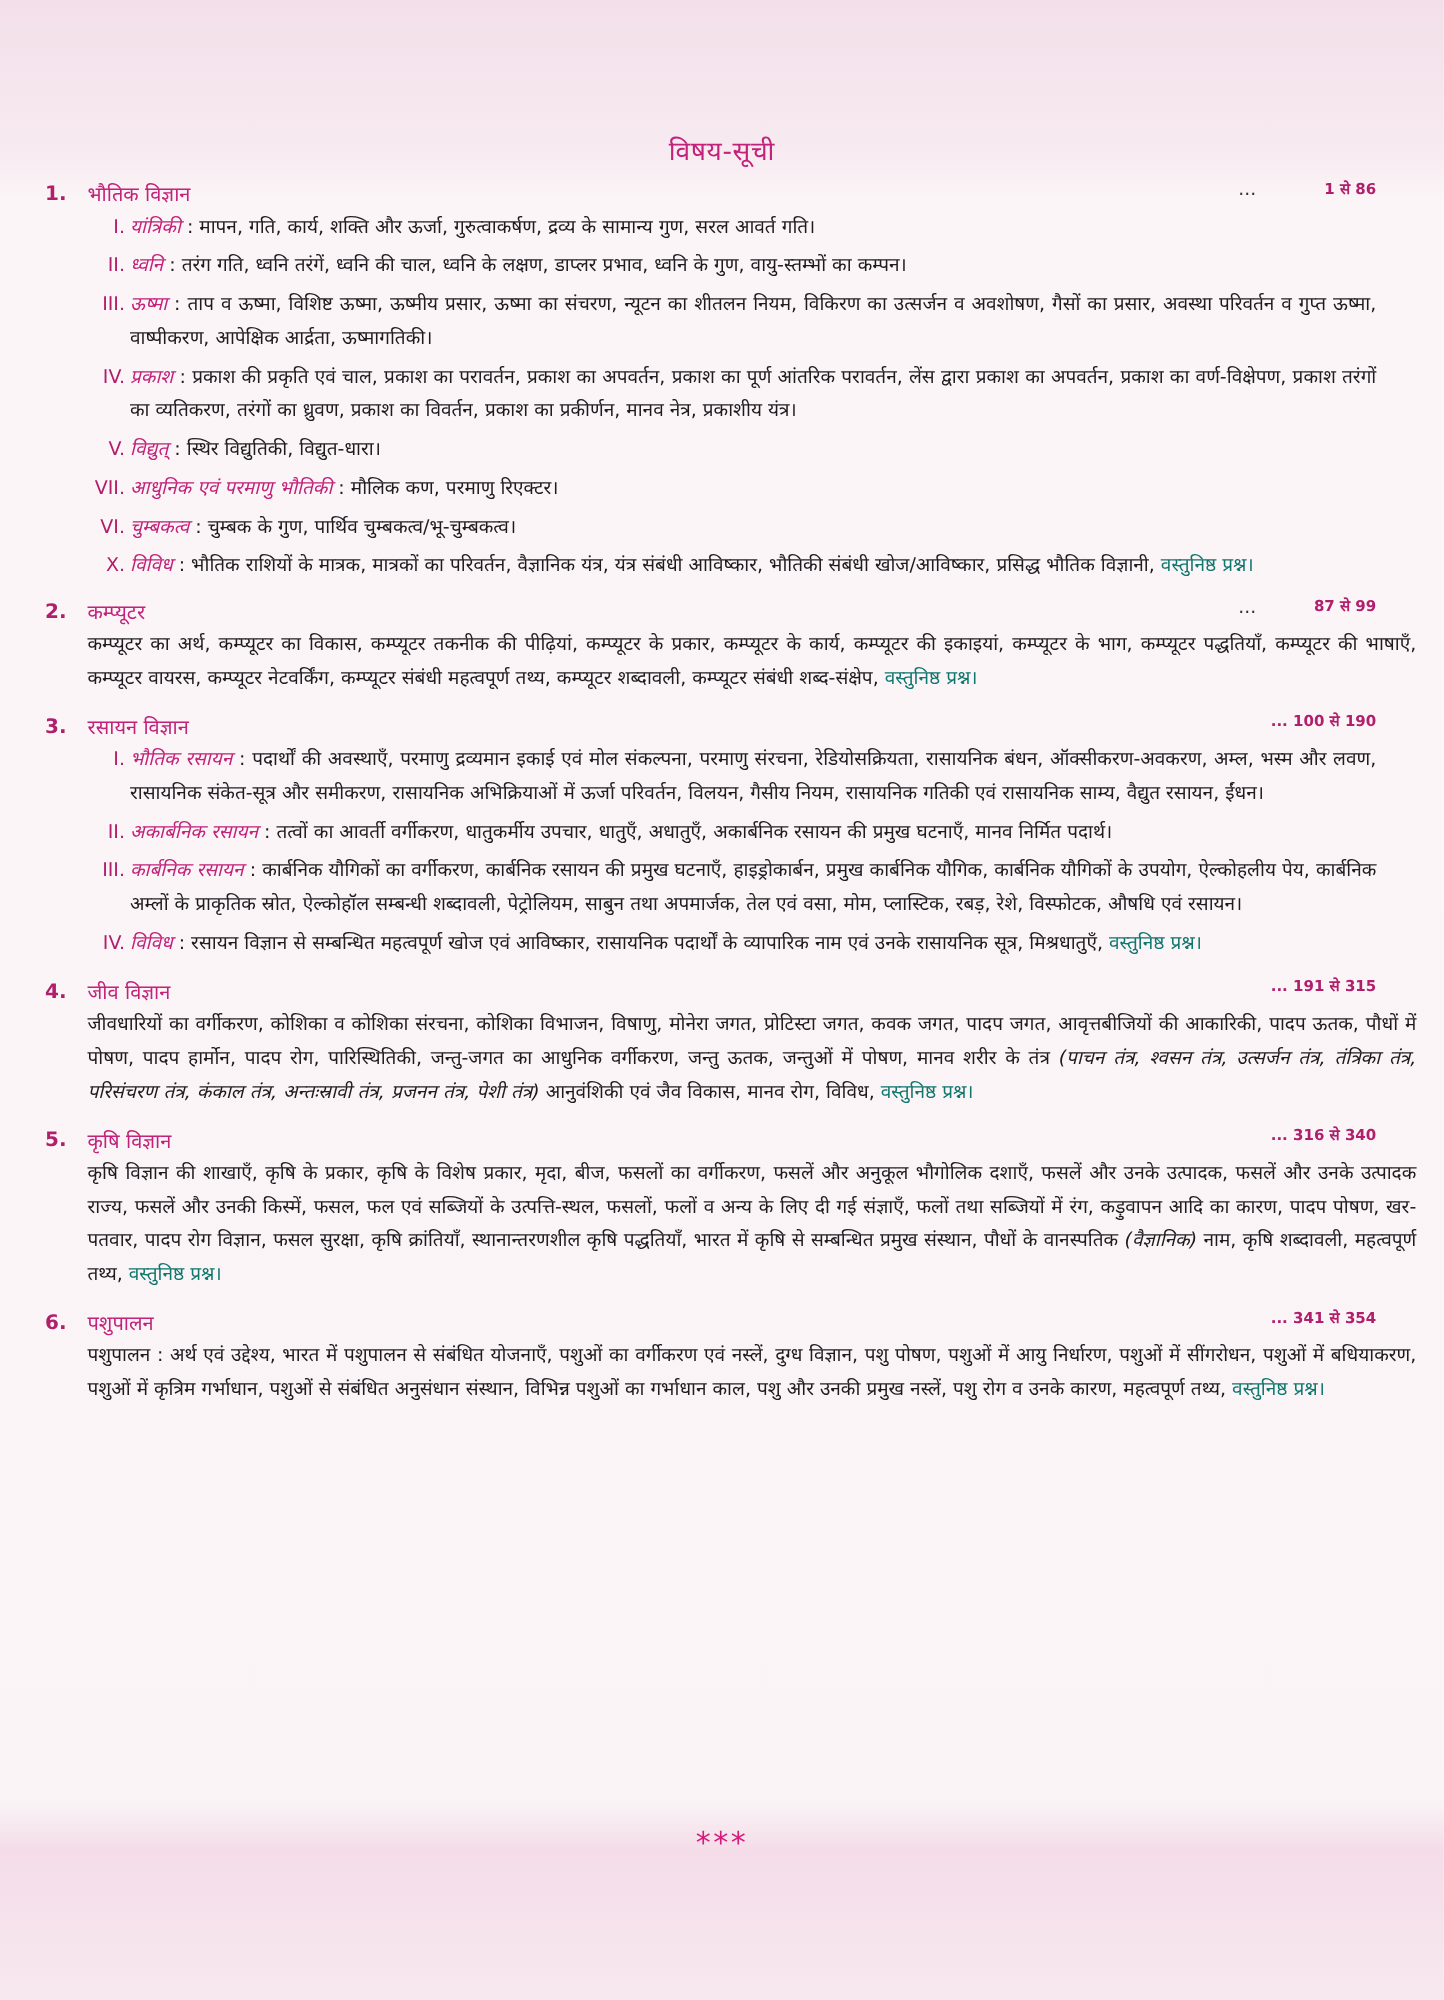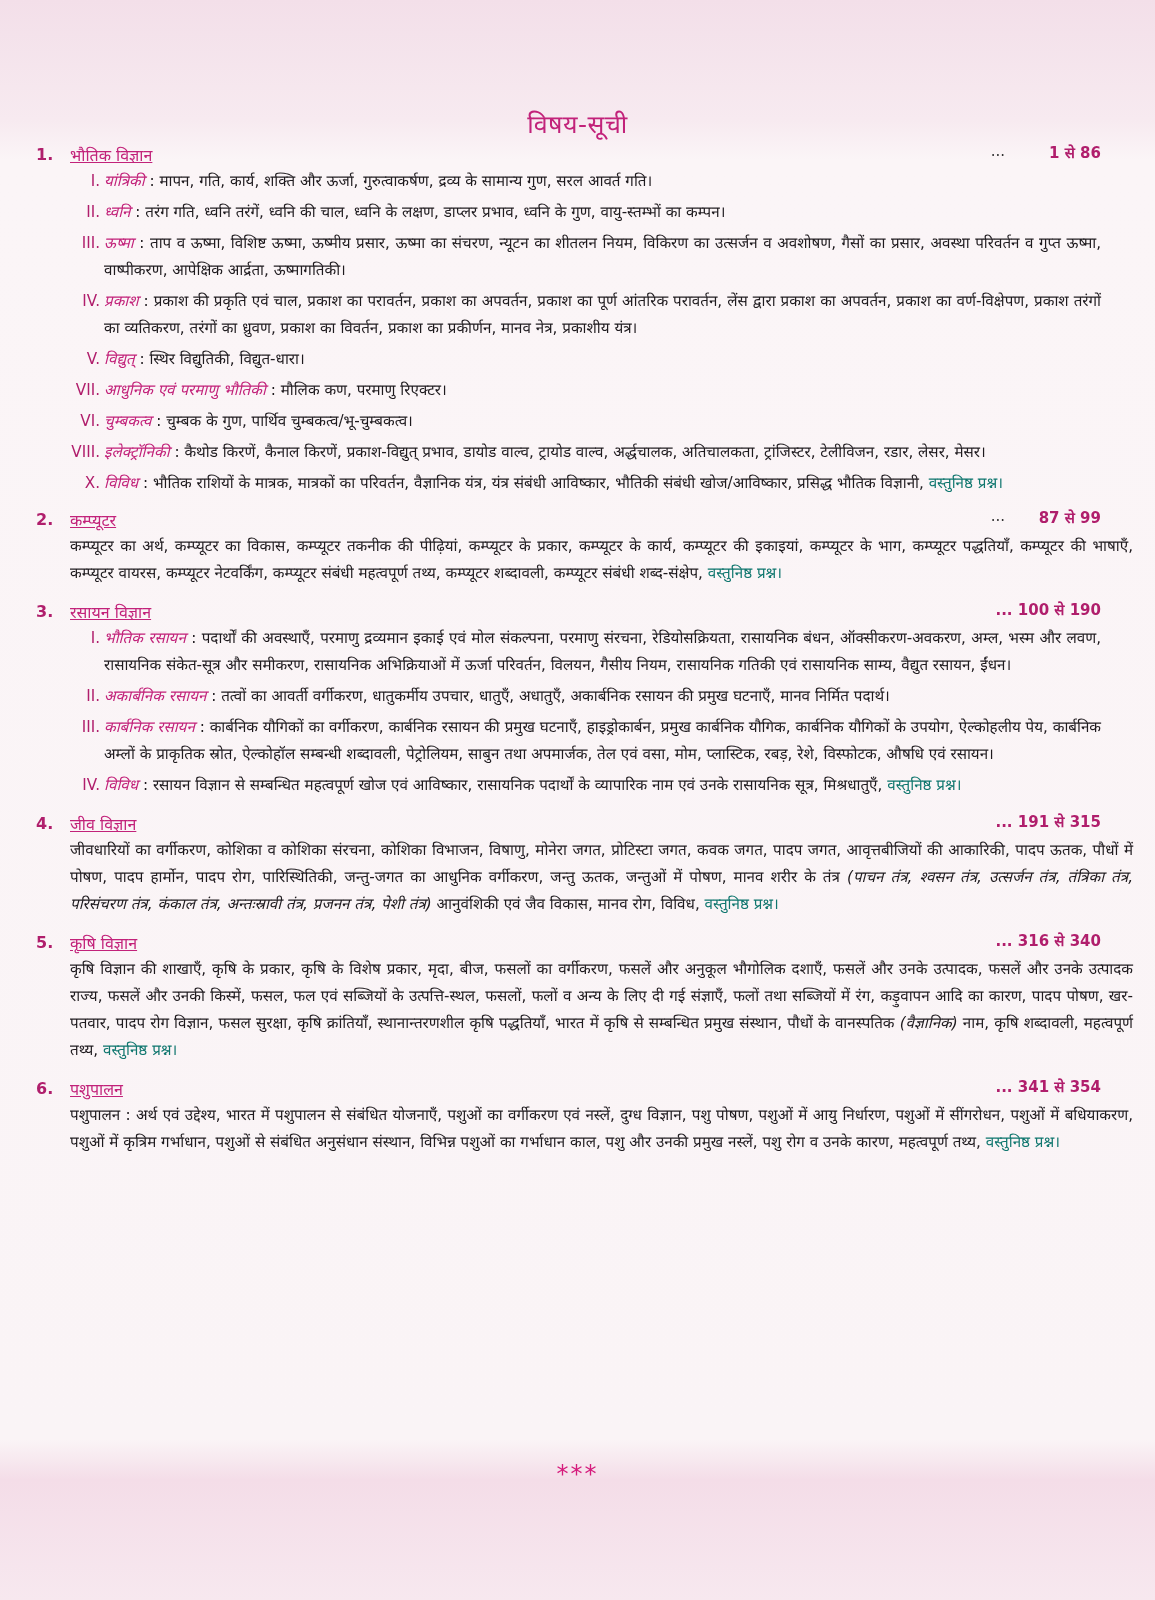--- a/index.html
+++ b/index.html
@@ -6,31 +6,31 @@
   body {
     width: 1155px; height: 1600px; overflow: hidden;
     background: linear-gradient(180deg, #f3dfe9 0px, #f7eaf0 120px, #fbf5f7 160px, #faf4f6 1440px, #f4dde8 1480px, #f7e8ef 1600px);
     font-family: "DejaVu Sans", sans-serif;
     color: #1e1a1e;
     position: relative;
   }
   .page { position: absolute; left: 0; top: 0; width: 1155px; height: 1600px; }
   .title {
     position: absolute; left: 0; width: 1155px; top: 106px; text-align: center;
-    font-size: 25px; color: #c2227a; letter-spacing: 0.5px;
+    font-size: 21px; color: #c2227a; letter-spacing: 0.5px;
   }
   .toc { position: absolute; left: 0; top: 140px; width: 1155px; }
   .sec { position: relative; }
   .sec-head {
     position: relative; height: 28px; font-size: 16px; color: #c2227a;
   }
   .sec-num { position: absolute; left: 36px; top: 5px; font-weight: bold; color: #b01e6c; font-size: 16px; }
-  .sec-title { position: absolute; left: 70px; top: 4px; text-decoration: underline; }
+  .sec-title { position: absolute; left: 70px; top: 4px; }
   .sec-pages {
-    position: absolute; right: 54px; top: 2px; color: #b01e6c; font-size: 15px; font-weight: bold;
+    position: absolute; right: 54px; top: 2px; color: #b01e6c; font-size: 12px; font-weight: bold;
   }
   .sec-dots { position: absolute; right: 150px; top: 2px; color: #333; font-size: 15px; }
   .sub {
     position: relative; padding-left: 104px; padding-right: 54px;
     font-size: 15.2px; line-height: 27px; margin-bottom: 4px;
     text-align: justify;
   }
   .sub .roman {
     position: absolute; width: 70px; text-align: right; left: 30px;
     color: #b01e6c;
@@ -62,21 +62,20 @@
         <span class="sec-dots">...</span>
         <span class="sec-pages">1 से 86</span>
       </div>
       <div class="sub"><span class="roman">I.</span><span class="sublabel">यांत्रिकी</span> <span>:</span> <span>मापन, गति, कार्य, शक्ति और ऊर्जा, गुरुत्वाकर्षण, द्रव्य के सामान्य गुण, सरल आवर्त गति।</span></div>
       <div class="sub"><span class="roman">II.</span><span class="sublabel">ध्वनि</span> <span>:</span> <span>तरंग गति, ध्वनि तरंगें, ध्वनि की चाल, ध्वनि के लक्षण, डाप्लर प्रभाव, ध्वनि के गुण, वायु-स्तम्भों का कम्पन।</span></div>
       <div class="sub"><span class="roman">III.</span><span class="sublabel">ऊष्मा</span> <span>:</span> <span>ताप व ऊष्मा, विशिष्ट ऊष्मा, ऊष्मीय प्रसार, ऊष्मा का संचरण, न्यूटन का शीतलन नियम, विकिरण का उत्सर्जन व अवशोषण, गैसों का प्रसार, अवस्था परिवर्तन व गुप्त ऊष्मा, वाष्पीकरण, आपेक्षिक आर्द्रता, ऊष्मागतिकी।</span></div>
       <div class="sub"><span class="roman">IV.</span><span class="sublabel">प्रकाश</span> <span>:</span> <span>प्रकाश की प्रकृति एवं चाल, प्रकाश का परावर्तन, प्रकाश का अपवर्तन, प्रकाश का पूर्ण आंतरिक परावर्तन, लेंस द्वारा प्रकाश का अपवर्तन, प्रकाश का वर्ण-विक्षेपण, प्रकाश तरंगों का व्यतिकरण, तरंगों का ध्रुवण, प्रकाश का विवर्तन, प्रकाश का प्रकीर्णन, मानव नेत्र, प्रकाशीय यंत्र।</span></div>
       <div class="sub"><span class="roman">V.</span><span class="sublabel">विद्युत्</span> <span>:</span> <span>स्थिर विद्युतिकी, विद्युत-धारा।</span></div>
       <div class="sub"><span class="roman">VII.</span><span class="sublabel">आधुनिक एवं परमाणु भौतिकी</span> <span>:</span> <span>मौलिक कण, परमाणु रिएक्टर।</span></div>
       <div class="sub"><span class="roman">VI.</span><span class="sublabel">चुम्बकत्व</span> <span>:</span> <span>चुम्बक के गुण, पार्थिव चुम्बकत्व/भू-चुम्बकत्व।</span></div>
-      <div class="sub"><span class="roman">VIII.</span><span class="sublabel">इलेक्ट्रॉनिकी</span> <span>:</span> <span>कैथोड किरणें, कैनाल किरणें, प्रकाश-विद्युत् प्रभाव, डायोड वाल्व, ट्रायोड वाल्व, अर्द्धचालक, अतिचालकता, ट्रांजिस्टर, टेलीविजन, रडार, लेसर, मेसर।</span></div>
       <div class="sub"><span class="roman">X.</span><span class="sublabel">विविध</span> <span>:</span> <span>भौतिक राशियों के मात्रक, मात्रकों का परिवर्तन, वैज्ञानिक यंत्र, यंत्र संबंधी आविष्कार, भौतिकी संबंधी खोज/आविष्कार, प्रसिद्ध भौतिक विज्ञानी,</span> <span class="obj">वस्तुनिष्ठ प्रश्न।</span></div>
     </div>
 
     <div class="sec" style="margin-top:8px;">
       <div class="sec-head">
         <span class="sec-num">2.</span>
         <span class="sec-title">कम्प्यूटर</span>
         <span class="sec-dots">...</span>
         <span class="sec-pages">87 से 99</span>
       </div>

